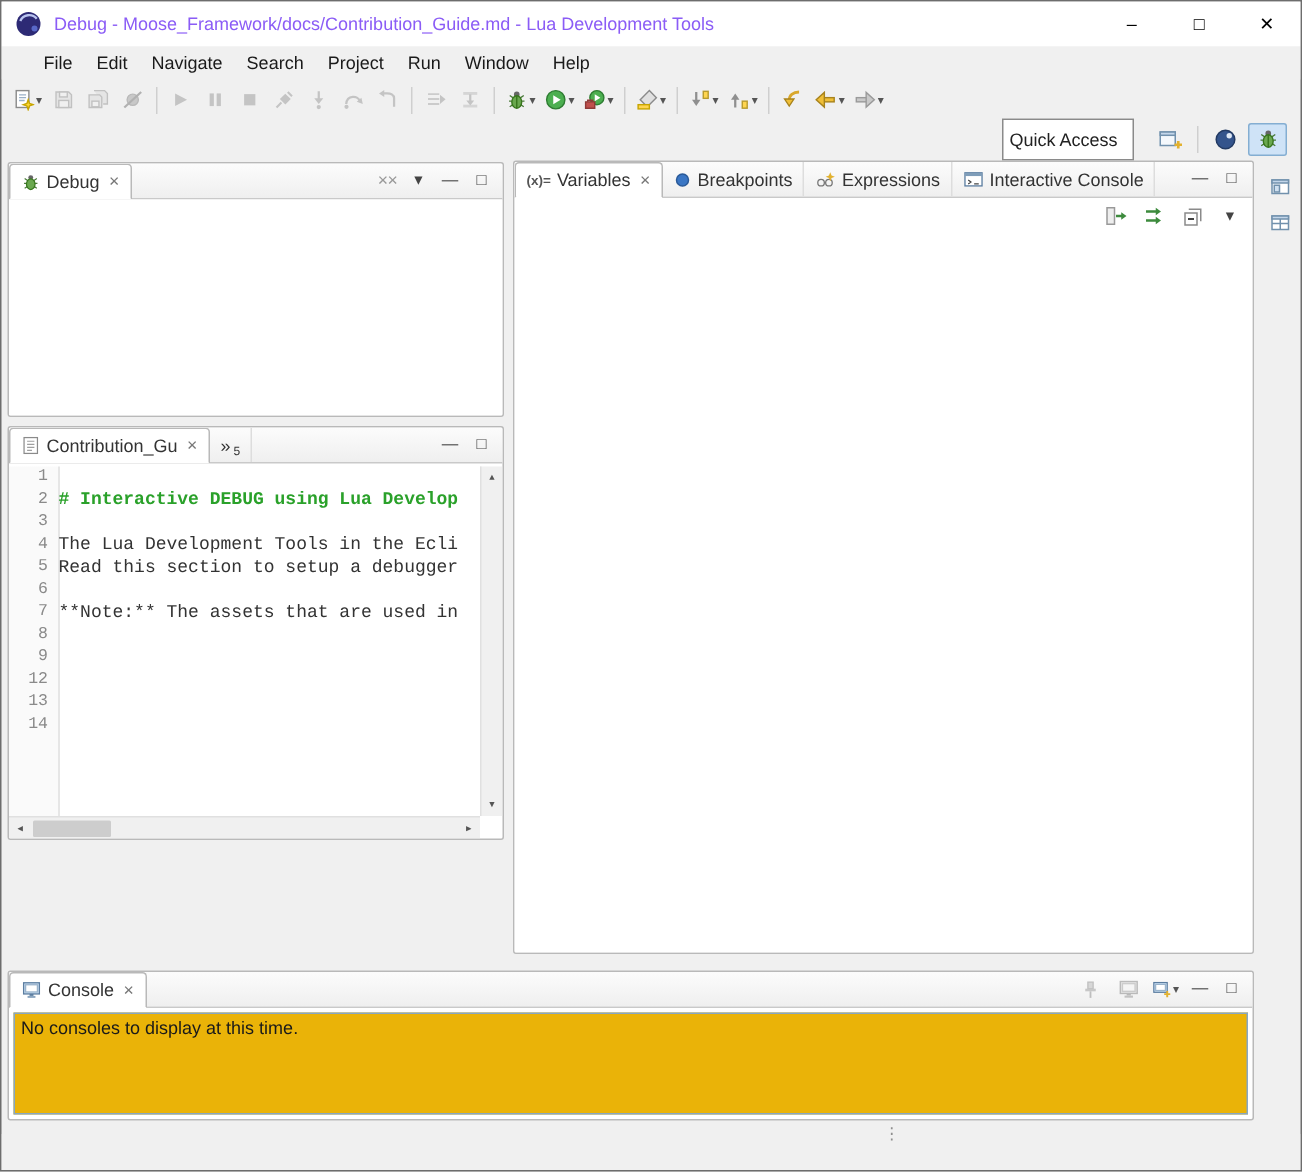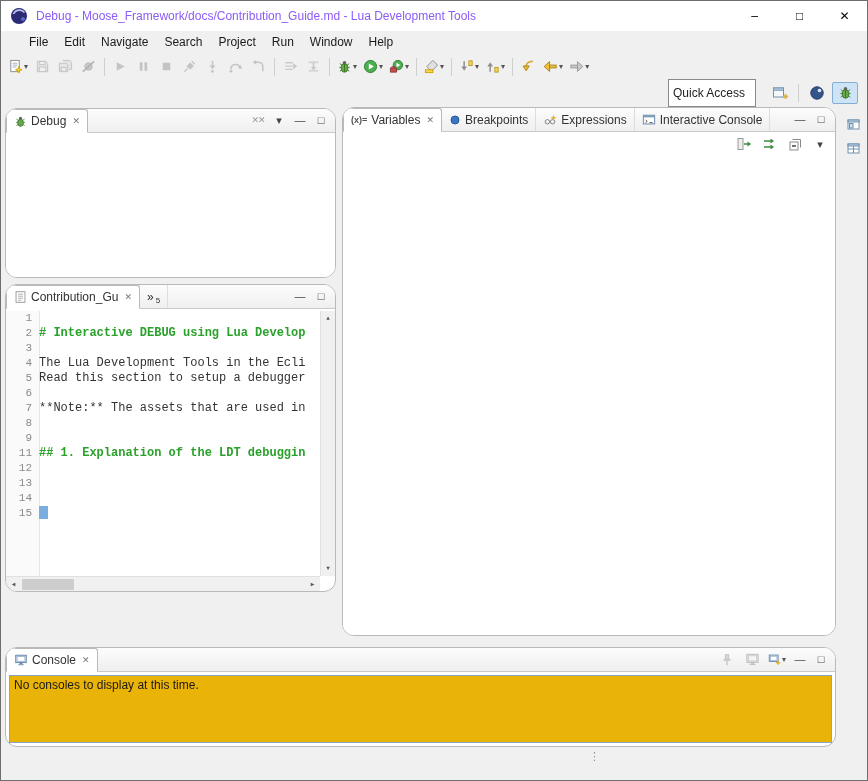--- a/index.html
+++ b/index.html
@@ -25,21 +25,21 @@
   .tbtn{height:24px;min-width:23px;display:inline-flex;align-items:center;justify-content:center;padding:0 2px;border:1px solid transparent;border-radius:2px}
   .tbtn.disabled{opacity:.45;filter:grayscale(1)}
   .dd{font-size:8px;color:#555;margin-left:1px;line-height:1}
   .tsep{width:1px;height:18px;background:#cfcfcf;margin:0 4px;flex:none}
   .row2{position:absolute;top:79px;left:0;width:100%;height:25px;display:flex;align-items:center;justify-content:flex-end;padding-right:8px}
   .quick-access{width:88px;height:28px;border:1px solid #8a8a8a;background:#fff;display:flex;align-items:center;padding:0 4px;color:#222;margin-right:10px}
   .persp-btn{width:26px;height:22px;display:flex;align-items:center;justify-content:center;border:1px solid transparent;border-radius:2px;margin:0 1px}
   .persp-btn.active{background:#cfe3f7;border-color:#84aed2}
 
   
-  .panel{position:absolute;background:#fff;border:1px solid #b9b9b9;border-radius:12px;display:flex;flex-direction:column;overflow:hidden}
+  .panel{position:absolute;background:#fff;border:1px solid #b9b9b9;border-radius:2px;display:flex;flex-direction:column;overflow:hidden}
   .tabbar{height:24px;background:linear-gradient(#fcfcfc,#efefef);display:flex;align-items:flex-end;border-bottom:1px solid #c9c9c9;flex:none}
   .tab{height:23px;display:flex;align-items:center;gap:4px;padding:0 7px;color:#333;white-space:nowrap;border-right:1px solid #ddd}
   .tab.active{background:#fff;border:1px solid #b9b9b9;border-bottom:1px solid #fff;border-top-left-radius:3px;border-top-right-radius:3px;height:24px;margin-bottom:-1px}
   .tab-close{font-size:9px;color:#777;margin-left:2px}
   .panel-controls{margin-left:auto;display:flex;align-items:center;gap:7px;padding-right:7px;height:100%}
   .pc{color:#444;font-size:11px;line-height:1;display:flex;align-items:center;justify-content:center;min-width:14px;height:16px}
   .pc.gray{color:#999;font-size:9px;letter-spacing:-1px}
   .panel-body{flex:1;background:#fff;position:relative;overflow:hidden}
 
   
@@ -309,21 +309,21 @@
       <div class="panel-controls">
         <span class="pc gray">✕✕</span>
         <span class="pc">▾</span>
         <span class="pc">—</span>
         <span class="pc">□</span>
       </div>
     </div>
     <div class="panel-body"></div>
   </div>
 
-  <div class="panel" style="left:4px;top:283px;width:331px;height:308px">
+  <div class="panel" style="left:4px;top:283px;width:331px;height:276px">
     <div class="tabbar">
       <div class="tab active">
         <svg width="13" height="14" viewBox="0 0 16 16">
             <rect x="2.5" y="1.5" width="11" height="13" fill="#fff" stroke="#8a8a8a"></rect>
             <path d="M5 4.5 h6 M5 7 h6 M5 9.5 h6 M5 12 h4" stroke="#9f9f9f"></path>
           </svg>
         <span>Contribution_Gu</span>
         <span class="tab-close">✕</span>
       </div>
       <div class="tab">
@@ -339,25 +339,23 @@
       <div class="code-area">
         <div class="code-line"><span class="ln">1</span><span class="lt" data-type="plain"></span></div>
         <div class="code-line"><span class="ln">2</span><span class="lt" data-type="heading"># Interactive DEBUG using Lua Develop</span></div>
         <div class="code-line"><span class="ln">3</span><span class="lt" data-type="plain"></span></div>
         <div class="code-line"><span class="ln">4</span><span class="lt" data-type="plain">The Lua Development Tools in the Ecli</span></div>
         <div class="code-line"><span class="ln">5</span><span class="lt" data-type="plain">Read this section to setup a debugger</span></div>
         <div class="code-line"><span class="ln">6</span><span class="lt" data-type="plain"></span></div>
         <div class="code-line"><span class="ln">7</span><span class="lt" data-type="plain">**Note:** The assets that are used in</span></div>
         <div class="code-line"><span class="ln">8</span></div>
         <div class="code-line"><span class="ln">9</span><span class="lt" data-type="plain"></span></div>
-        <div class="code-line"><span class="ln">11</span><span class="lt" data-type="heading">## 1. Explanation of the LDT debuggin</span></div>
         <div class="code-line"><span class="ln">12</span><span class="lt" data-type="plain"></span></div>
         <div class="code-line"><span class="ln">13</span></div>
         <div class="code-line"><span class="ln">14</span><span class="lt" data-type="plain"></span></div>
-        <div class="code-line"><span class="ln">15</span><span class="lt" data-type="cursor"></span></div>
       </div>
       <div class="vscroll">
         <span class="sarrow">▲</span>
         <span class="sarrow">▼</span>
       </div>
       <div class="hscroll">
         <span class="sarrow">◀</span>
         <span class="hthumb"></span>
         <span class="hspacer"></span>
         <span class="sarrow">▶</span>

